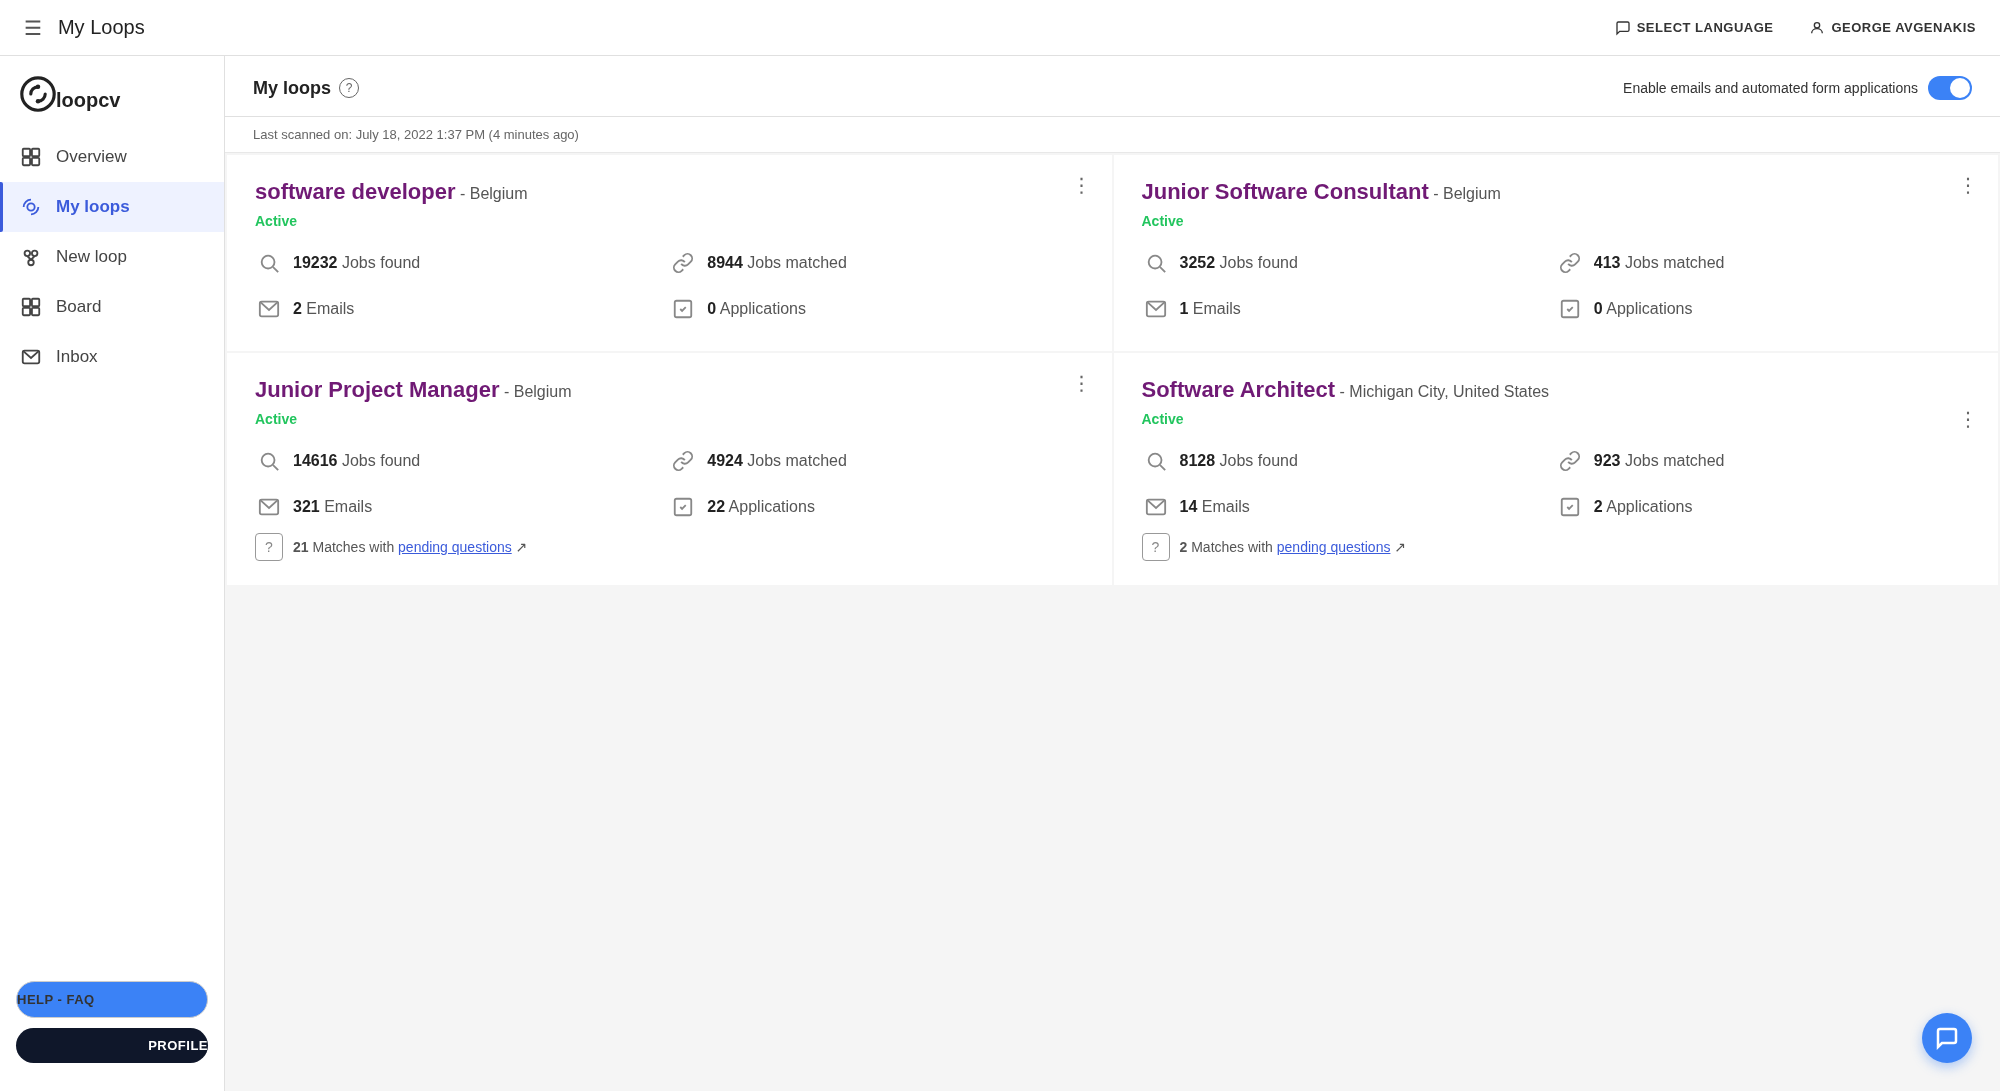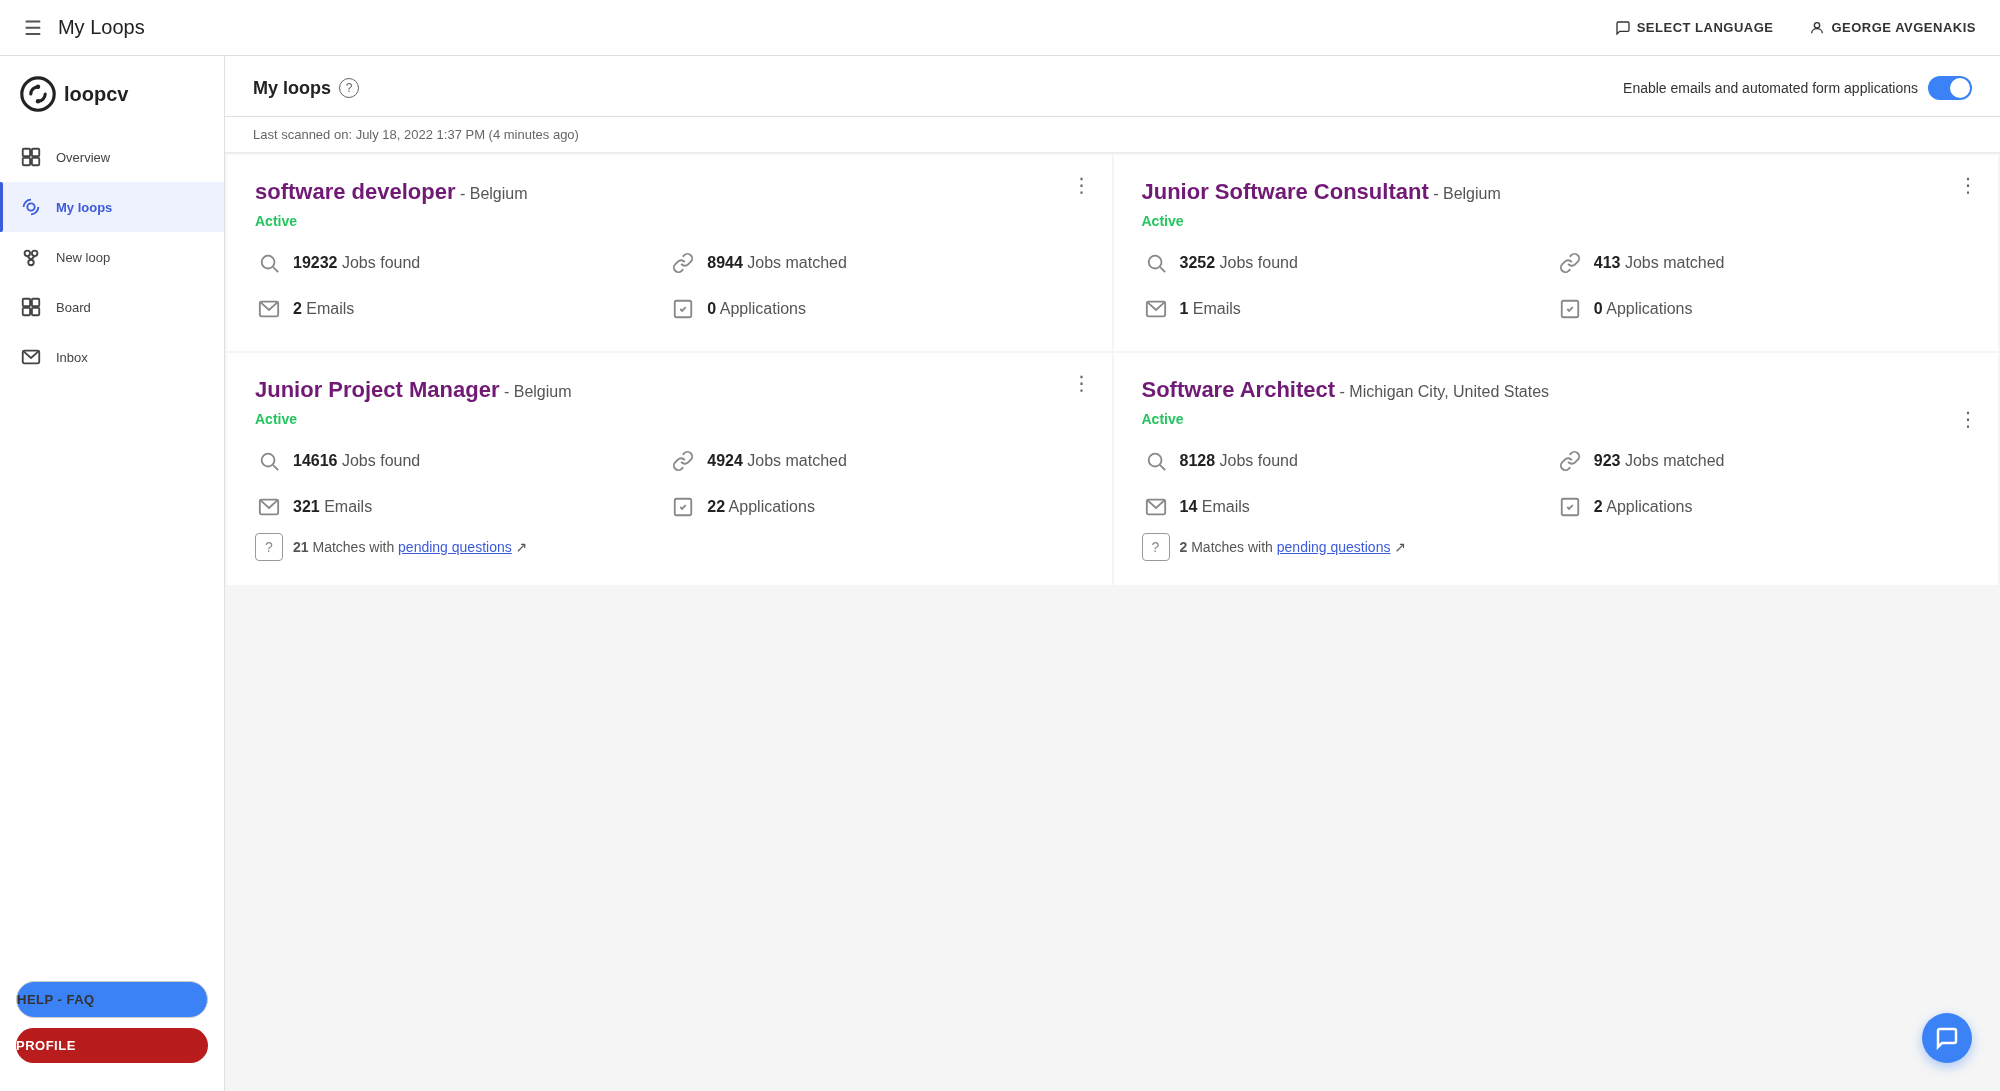--- a/index.html
+++ b/index.html
@@ -20,44 +20,44 @@
 
     
     .layout { display: flex; flex: 1; overflow: hidden; }
 
     
     .sidebar {
       width: 225px; background: #fff; border-right: 1px solid #e0e0e0;
       display: flex; flex-direction: column; flex-shrink: 0;
       padding: 12px 0;
     }
-    .logo-area { display: flex; align-items: center; gap: 8px; padding: 8px 20px 20px; }
+    .logo-area { display: flex; align-items: flex-end; padding: 8px 20px 20px; }
     .logo-svg { width: 36px; height: 36px; }
     .logo-text { font-size: 20px; font-weight: 700; color: #222; }
     .nav-item {
       display: flex; align-items: center; gap: 14px;
-      padding: 14px 20px; cursor: pointer; font-size: 13px; color: #444;
+      padding: 14px 20px; cursor: pointer; font-size: 17px; color: #444;
       border-radius: 0; position: relative;
     }
     .nav-item.active { background: #eef2ff; color: #3b5bdb; }
     .nav-item.active::before {
       content: ''; position: absolute; left: 0; top: 0; bottom: 0;
       width: 3px; background: #3b5bdb; border-radius: 0 2px 2px 0;
     }
     .nav-icon { width: 22px; height: 22px; display: flex; align-items: center; justify-content: center; }
     .sidebar-bottom { margin-top: auto; padding: 16px; display: flex; flex-direction: column; gap: 10px; }
     .help-btn {
       border: 1.5px solid #ccc; border-radius: 20px; padding: 10px 0;
       text-align: left; font-size: 13px; font-weight: 600; cursor: pointer;
       background: #3b82f6; color: #333; letter-spacing: 0.5px;
     }
     .profile-btn {
       border: none; border-radius: 20px; padding: 10px 0;
-      text-align: left; font-size: 13px; font-weight: 600; cursor: pointer;
-      background: #b91c1c; color: #fff; letter-spacing: 0.5px;
+      text-align: right; font-size: 13px; font-weight: 600; cursor: pointer;
+      background: #0f172a; color: #fff; letter-spacing: 0.5px;
     }
 
     
     .main { flex: 1; overflow-y: auto; padding: 0; background: #f5f5f5; }
     .content-header {
       background: #fff; padding: 20px 28px 16px;
       display: flex; align-items: center; justify-content: space-between;
       border-bottom: 1px solid #e0e0e0;
     }
     .content-header-left { display: flex; align-items: center; gap: 8px; }

